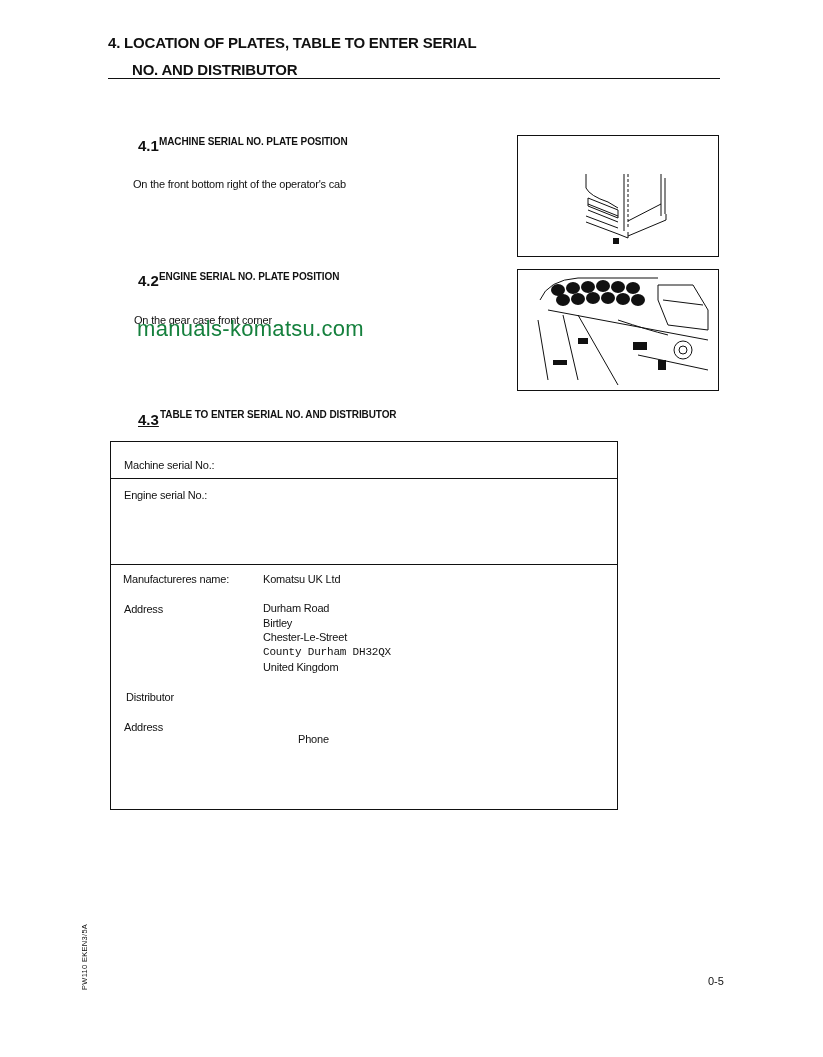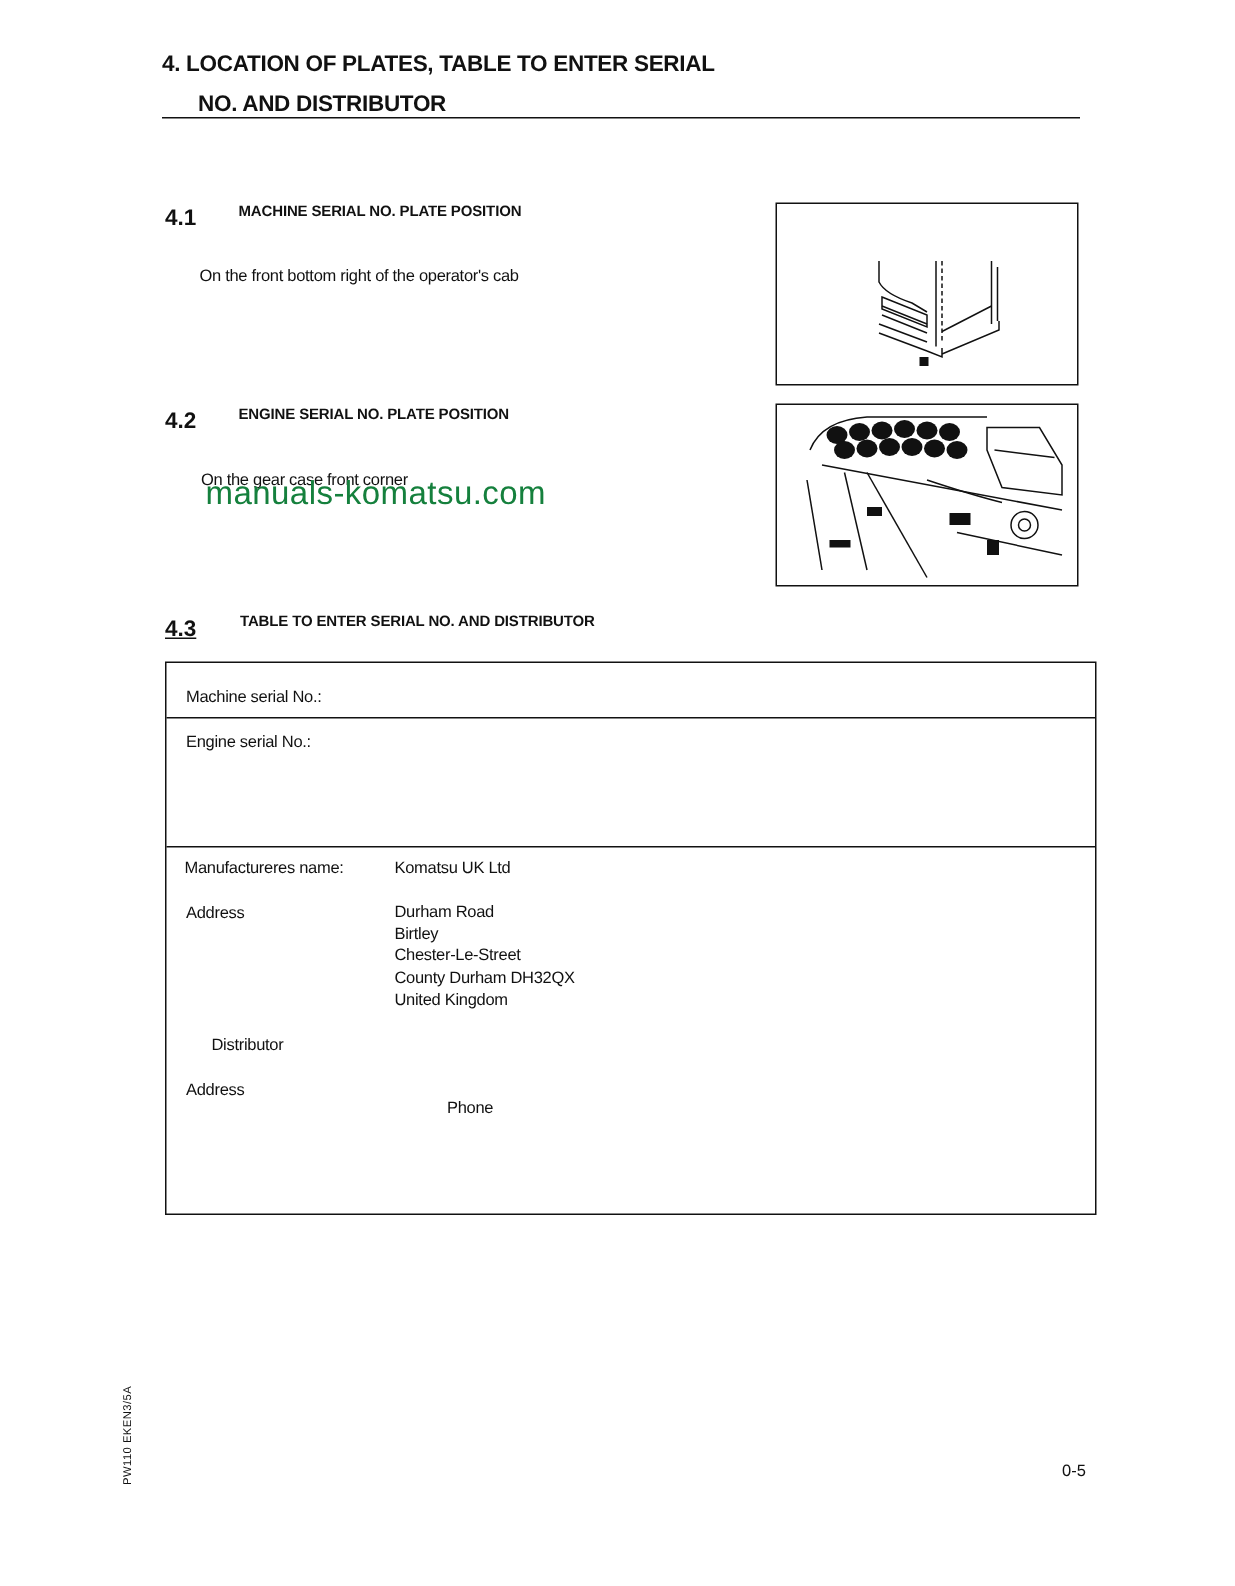--- a/index.html
+++ b/index.html
@@ -1,26 +1,26 @@
 <!DOCTYPE html>
 <html><head>
 <meta charset="utf-8">
 <style>
   html, body { margin:0; padding:0; background:#ffffff; }
   body { width:823px; height:1057px; position:relative; overflow:hidden;
          font-family:"Liberation Sans", sans-serif; color:#111; }
   .abs { position:absolute; }
   .title { left:108px; font-size:15px; font-weight:bold; letter-spacing:-0.2px; line-height:26px; }
   .title-rule { left:108px; top:78px; width:612px; height:0; border-top:1.5px solid #111; }
-  .sec-num { font-size:15px; font-weight:bold; }
+  .sec-num { font-size:15px; font-weight:bold;margin-left:28px; }
   .sec-title { font-size:10px; font-weight:bold; letter-spacing:-0.1px; }
   .body-txt { font-size:11px; letter-spacing:-0.2px; }
   .imgbox { border:1.5px solid #111; background:#fff; box-sizing:border-box; }
   .watermark { font-size:22px; letter-spacing:0.3px; color:#15803d; }
-  .table { left:110px; top:441px; width:621px; height:369px; border:1.5px solid #111; box-sizing:border-box; }
+  .table { left:110px; top:441px; width:508px; height:369px; border:1.5px solid #111; box-sizing:border-box; }
   .hline { position:absolute; left:0; right:0; height:0; border-top:1.2px solid #111; }
   .cell-txt { position:absolute; font-size:11px; letter-spacing:-0.2px; line-height:14.7px; }
   .side-code { left:80px; top:918px; font-size:7.5px; transform-origin:left top; transform:rotate(-90deg) translateX(-72px); white-space:nowrap; letter-spacing:0.3px; }
   .pageno { left:708px; top:975px; font-size:11px; }
 </style>
 </head>
 <body>
 
 <div class="abs title" style="top:30px;">4. LOCATION OF PLATES, TABLE TO ENTER SERIAL</div>
 <div class="abs title" style="top:57px; left:132px;">NO.  AND DISTRIBUTOR</div>
@@ -101,22 +101,22 @@
   <div class="cell-txt" style="left:13px; top:46px;">Engine serial No.:</div>
   <div class="hline" style="top:122px;"></div>
 
   <div class="cell-txt" style="left:12px; top:130px;">Manufactureres name:</div>
   <div class="cell-txt" style="left:152px; top:130px;text-align:right;">Komatsu UK Ltd</div>
 
   <div class="cell-txt" style="left:13px; top:160px;">Address</div>
   <div class="cell-txt" style="left:152px; top:159px;">Durham Road</div>
   <div class="cell-txt" style="left:152px; top:174px;">Birtley</div>
   <div class="cell-txt" style="left:152px; top:188px;">Chester-Le-Street</div>
-  <div class="cell-txt" style="left:152px; top:203px;">County Durham DH32QX</div>
+  <div class="cell-txt" style="left:152px; top:203px;font-family:Liberation Mono, monospace;">County Durham DH32QX</div>
   <div class="cell-txt" style="left:152px; top:218px;">United Kingdom</div>
 
-  <div class="cell-txt" style="left:30px; top:248px;">Distributor</div>
+  <div class="cell-txt" style="left:15px; top:248px;">Distributor</div>
   <div class="cell-txt" style="left:13px; top:278px;">Address</div>
   <div class="cell-txt" style="left:187px; top:290px;">Phone</div>
 </div>
 
 <div class="abs side-code">PW110 EKEN3/5A</div>
 <div class="abs pageno">0-5</div>
 
 </body></html>

